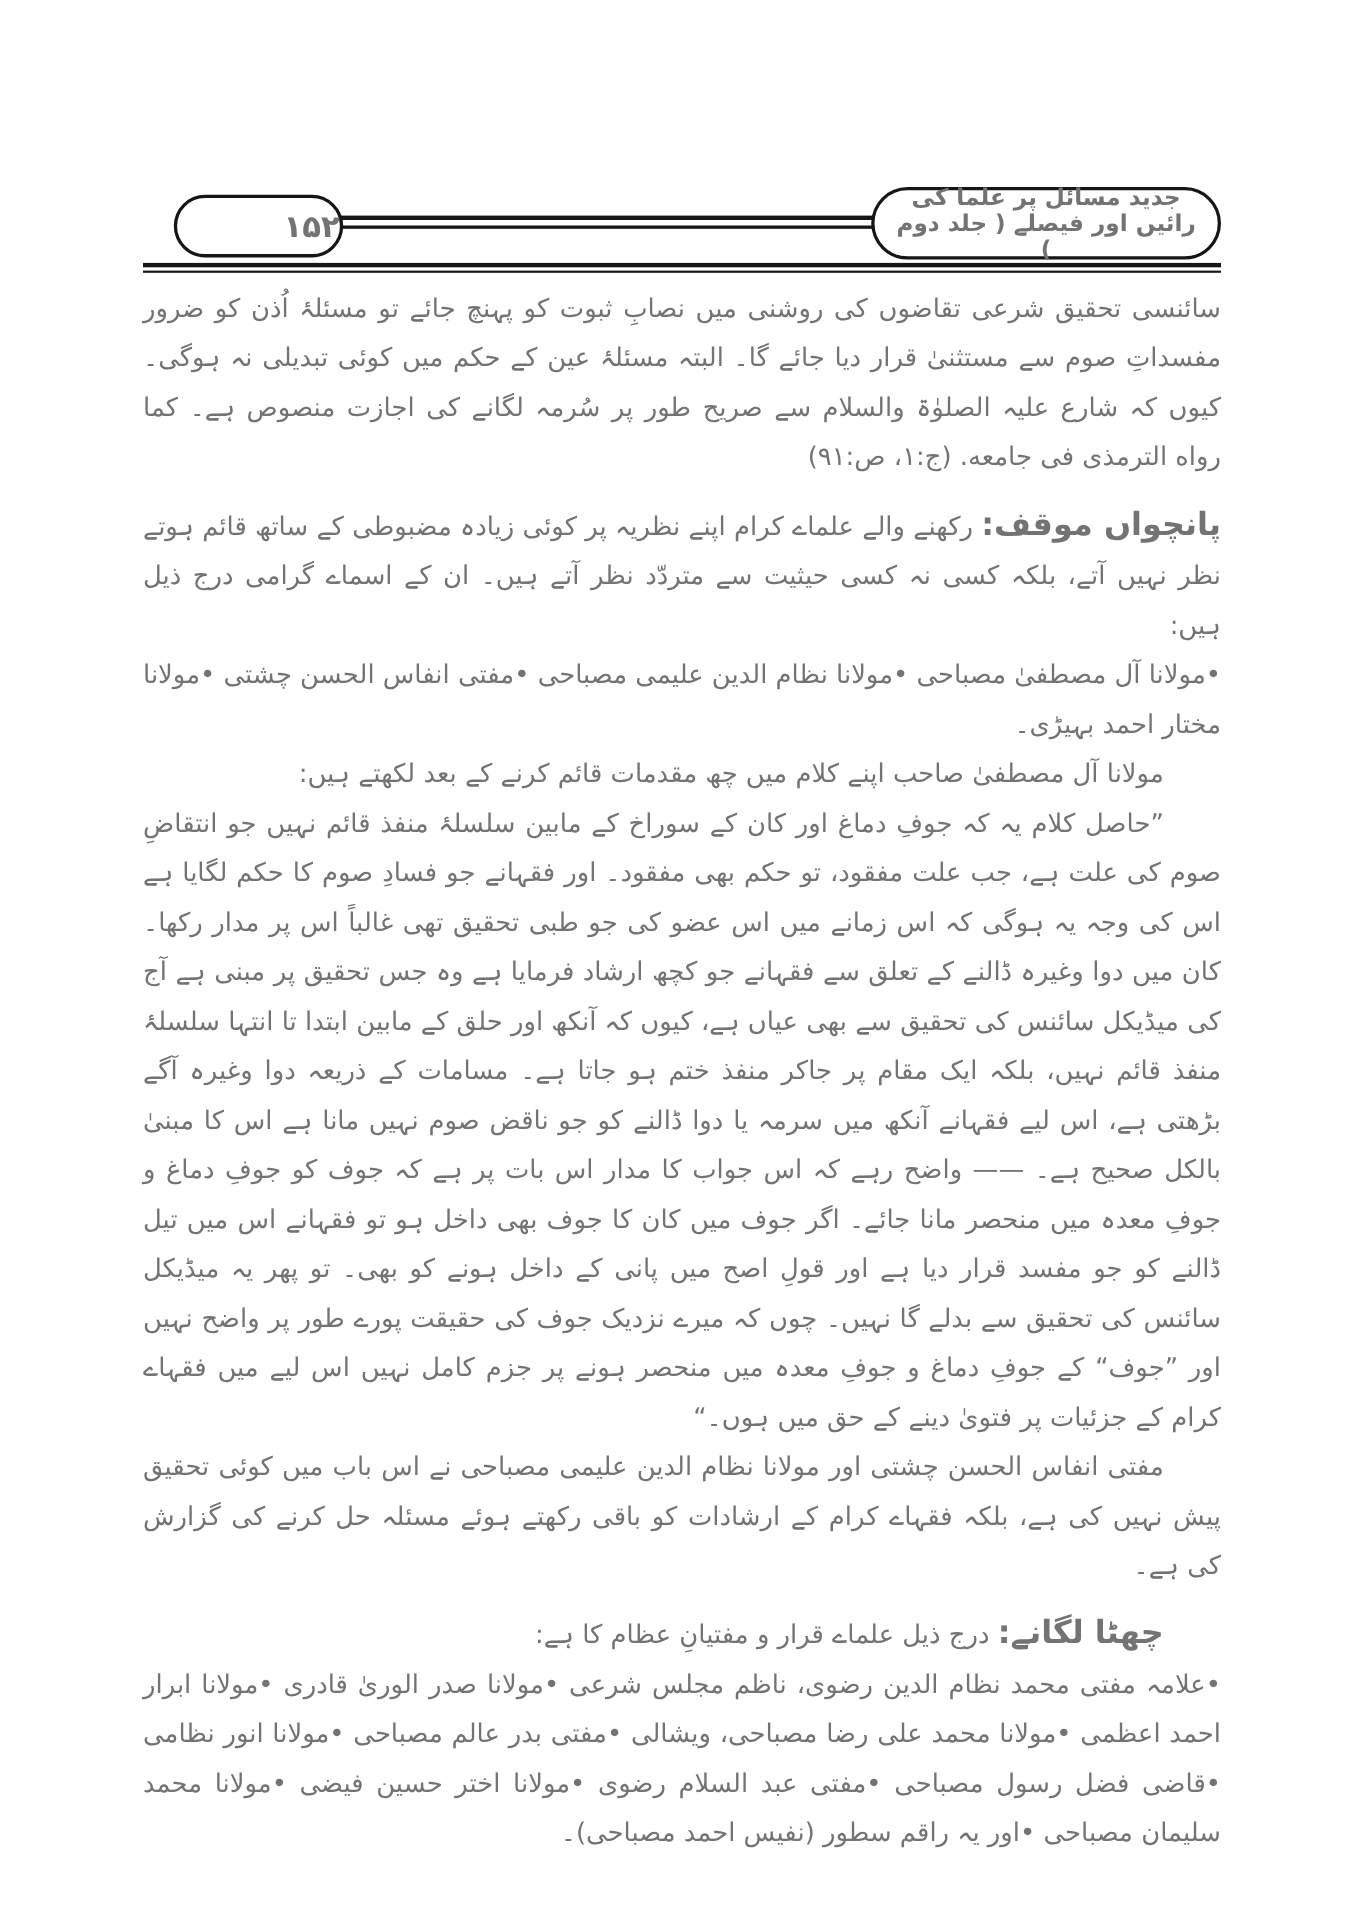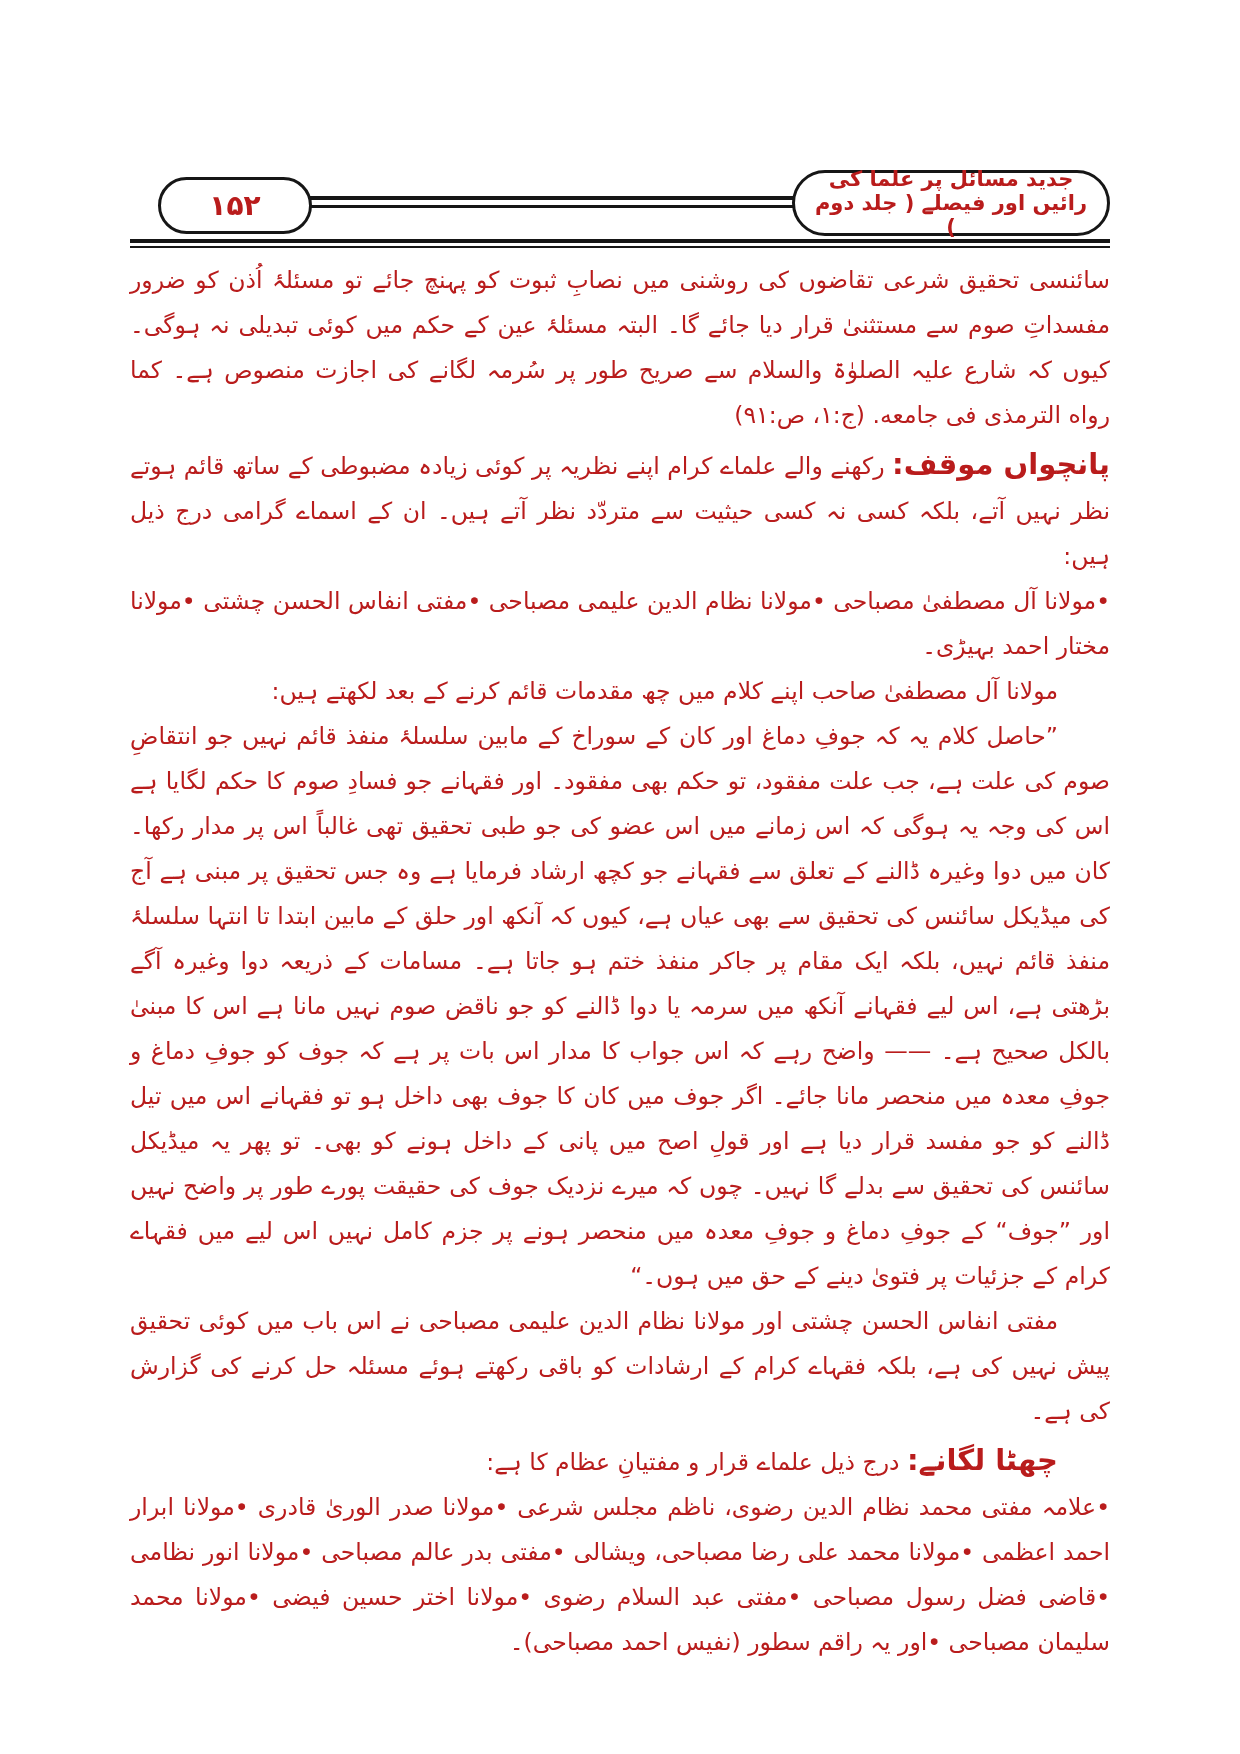--- a/index.html
+++ b/index.html
@@ -3,39 +3,39 @@
 <meta charset="utf-8">
 <style>
   * { margin:0; padding:0; box-sizing:border-box; }
   html,body { background:#e8e8e8; }
   .sheet {
     position:relative;
     width:1240px; height:1754px;
     margin:0 auto;
     background:#ffffff;
     font-family:"DejaVu Sans", sans-serif;
-    color:#b91c1c;
+    color:#737373;
     direction:rtl;
     overflow:hidden;
   }
   
   .title-box {
     position:absolute; top:170px; right:130px;
     width:318px; height:66px;
     border:3px solid #161616; border-radius:34px;
     display:flex; align-items:center; justify-content:center;
     font-size:21px; font-weight:bold;
     padding:0 14px; text-align:center;
     background:#fff; z-index:2;
   }
   .pagenum-box {
     position:absolute; top:177px; left:158px;
     width:154px; height:57px;
     border:3.5px solid #161616; border-radius:30px;
-    display:flex; align-items:center; justify-content:center;
+    display:flex; align-items:center; 
     font-size:28px; font-weight:bold;
     background:#fff; z-index:2;
   }
   .connector {
     position:absolute; top:196px; left:306px;
     width:494px; height:14px; z-index:1;
   }
   .connector i {
     display:block; height:3.5px; background:#161616;
     margin-bottom:5px;
@@ -49,21 +49,21 @@
   .body-text {
     position:absolute; top:258px; right:130px; left:130px;
     font-size:23.5px; line-height:45px;
     text-align:justify; direction:rtl;
   }
   .para { margin:0; }
   .ind  { text-indent:52px; }
   .mh {
     font-weight:bold; font-size:29px;
   }
-  .gap-sm { margin-top:4px; }
+  .gap-sm { margin-top:16px; }
 </style>
 </head>
 <body>
 
 <div class="sheet">
 
   <div class="title-box">
     <span>جدید مسائل پر علما کی رائیں اور فیصلے ( جلد دوم )</span>
   </div>
 

